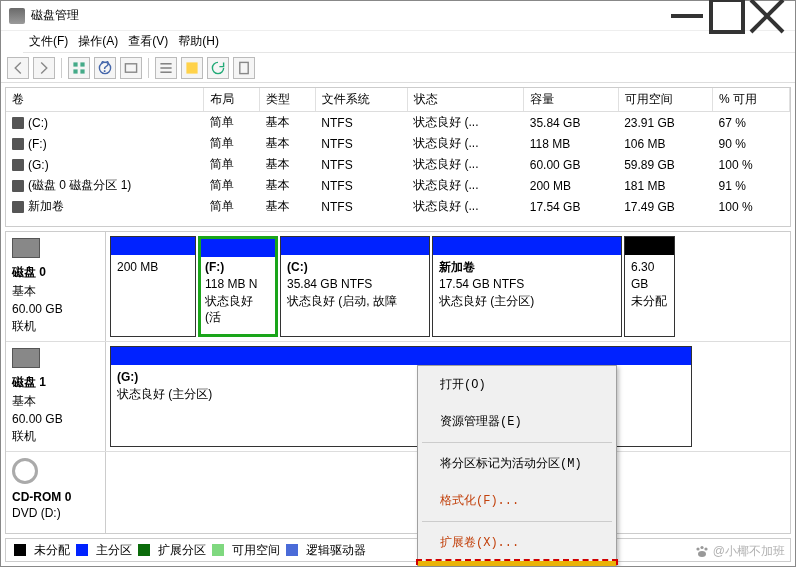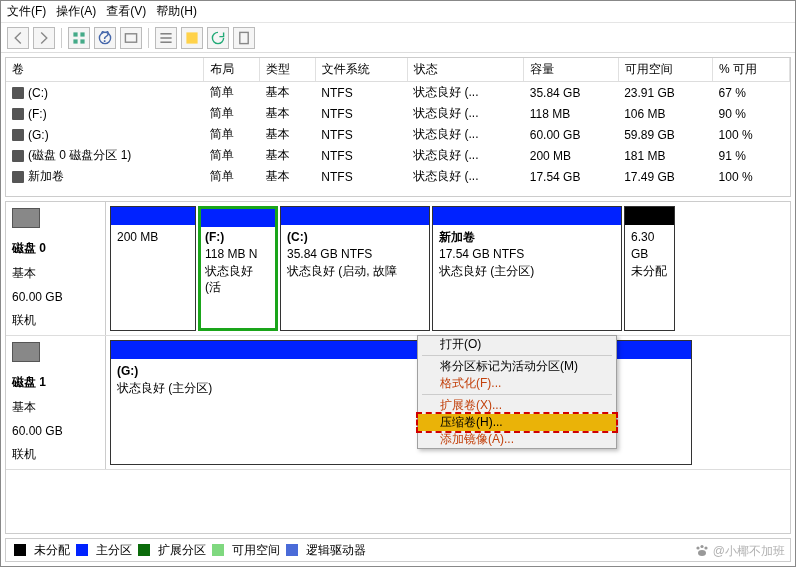--- a/index.html
+++ b/index.html
@@ -2,58 +2,78 @@
 <html><head>
 <meta charset="utf-8">
 <style>
   * { box-sizing: border-box; margin: 0; padding: 0; font-family: "Microsoft YaHei", "Segoe UI", sans-serif; font-size: 12px; }
   body { background: #fff; }
   .window { width: 796px; height: 567px; border: 1px solid #888; display: flex; flex-direction: column; background: #fff; }
   .titlebar { height: 30px; display: flex; align-items: center; padding: 0 8px; border-bottom: 1px solid #eee; }
   .titlebar .icon { width: 16px; height: 16px; margin-right: 6px; background: linear-gradient(#6a6a6a,#9a9a9a); border-radius: 2px; }
   .titlebar .title { flex: 1; }
   .winbtn { width: 40px; height: 28px; display:flex; align-items:center; justify-content:center; color:#333; }
-  .menubar { height: 22px; display:flex; align-items:center; padding: 0 6px; gap: 10px; border-bottom:1px solid #e5e5e5; }
+  .menubar { height: 22px; display:flex; align-items:center; padding: 0 6px; gap: 10px; border-bottom:1px solid #e5e5e5;margin-left:22px; }
   .menubar span { cursor: default; }
   .toolbar { height: 30px; display:flex; align-items:center; padding: 2px 6px; gap:4px; border-bottom:1px solid #ddd; }
   .tbtn { width:22px; height:22px; border:1px solid #bbb; display:flex; align-items:center; justify-content:center; background:#f5f5f5; }
   .tbtn svg { width:14px; height:14px; }
   .divider { width:1px; height:20px; background:#ccc; margin:0 2px; }
   .content { flex:1; display:flex; flex-direction:column; overflow:hidden; position:relative; }
   .listpane { border:1px solid #ccc; margin:4px; height:140px; overflow:auto; }
   table.volumes { width:100%; border-collapse:collapse; }
   table.volumes th { text-align:left; background:#fff; border-right:1px solid #e0e0e0; border-bottom:1px solid #ddd; padding:3px 6px; font-weight:normal; position:sticky; top:0; }
   table.volumes td { padding:2px 6px; white-space:nowrap; }
   .volicon { display:inline-block; width:12px; height:12px; background:#555; border-radius:1px; margin-right:4px; vertical-align:middle; }
   .graphical { flex:1; border:1px solid #ccc; margin:0 4px 4px 4px; overflow:auto; position:relative; }
   .diskrow { display:flex; border-bottom:1px solid #ddd; min-height:100px; }
-  .diskheader { width:100px; border-right:1px solid #ccc; padding:6px; display:flex; flex-direction:column; gap:8px; }
+  .diskheader { width:100px; border-right:1px solid #ccc; padding:6px; display:flex; flex-direction:column; gap:2px; }
   .diskheader .dicon { width:28px; height:20px; background:#888; border:1px solid #555; margin-bottom:4px; }
   .cdicon { width:26px; height:26px; border:3px solid #aaa; border-radius:50%; margin-bottom:4px; }
   .parts { flex:1; display:flex; padding:4px; gap:0; }
   .part { border:1px solid #333; display:flex; flex-direction:column; margin-right:2px; }
   .part .bar { height:18px; background:#0022ff; }
   .part.black .bar { background:#000; }
   .part .body { padding:4px 6px; flex:1; line-height:1.4; }
   .part.selected { border:3px solid #1aa51a; }
   .part.selected .body { padding:2px 4px; }
   .legend { height:24px; border:1px solid #ccc; margin:0 4px 4px 4px; display:flex; align-items:center; padding:0 8px; gap:6px; }
   .lsw { width:12px; height:12px; display:inline-block; margin-right:2px; }
   .ctxmenu { position:absolute; background:#f0f0f0; border:1px solid #a0a0a0; box-shadow:2px 2px 4px rgba(0,0,0,0.25); width:200px; top:282px; left:416px; z-index:10; }
-  .ctxitem { padding:0 22px; cursor:default; }
+  .ctxitem { padding:10px 22px; cursor:default;font-family:Liberation Mono, monospace; }
   .ctxitem.disabled { color:#c2410c; }
   .ctxsep { height:1px; background:#ccc; margin:2px 4px; }
   .ctxitem.hl { background:#eab308; outline:2px dashed #d10000; outline-offset:0; }
-  .watermark { position:absolute; right:10px; bottom:6px; color:rgba(100,100,100,0.5); font-size:13px; display:flex; align-items:flex-start; gap:3px; }
+  .watermark { position:absolute; right:10px; bottom:6px; color:rgba(100,100,100,0.5); font-size:13px; display:flex; align-items:flex-end; gap:3px; }
   .watermark .paw { width:16px; height:16px; display:inline-block; }
 </style>
 </head>
 <body>
 
 <div class="window">
+  <div class="titlebar">
+    <span class="icon"></span>
+    <span class="title">磁盘管理</span>
+    <div class="winbtn">
+      <svg viewBox="0 0 10 10">
+          <line x1="1" y1="5" x2="9" y2="5" stroke="#333" stroke-width="1"></line>
+        </svg>
+    </div>
+    <div class="winbtn">
+      <svg viewBox="0 0 10 10">
+          <rect x="1" y="1" width="8" height="8" fill="none" stroke="#333" stroke-width="1"></rect>
+        </svg>
+    </div>
+    <div class="winbtn">
+      <svg viewBox="0 0 10 10">
+          <line x1="1" y1="1" x2="9" y2="9" stroke="#333"></line>
+          <line x1="9" y1="1" x2="1" y2="9" stroke="#333"></line>
+        </svg>
+    </div>
+  </div>
 
   <div class="menubar">
     <span>文件(F)</span>
     <span>操作(A)</span>
     <span>查看(V)</span>
     <span>帮助(H)</span>
   </div>
 
   <div class="toolbar">
     <div class="tbtn">
@@ -247,37 +267,48 @@
           <div class="part" style="width:582px">
             <div class="bar"></div>
             <div class="body">
               <b>(G:)</b>
               <div>状态良好 (主分区)</div>
             </div>
           </div>
         </div>
       </div>
 
+      <div class="diskrow" style="min-height:80px">
+        <div class="diskheader">
+          <div class="cdicon"></div>
+          <b>CD-ROM 0</b>
+          <span>DVD (D:)</span>
+          <br>
+
+        </div>
+        <div class="parts"></div>
+      </div>
     </div>
 
     <div class="legend">
       <span class="lsw" style="background:#000"></span>
         <span>未分配</span>
       <span class="lsw" style="background:#0022ff"></span>
         <span>主分区</span>
       <span class="lsw" style="background:#0b6b0b"></span>
         <span>扩展分区</span>
       <span class="lsw" style="background:#7fd87f"></span>
         <span>可用空间</span>
       <span class="lsw" style="background:#4a6bd8"></span>
         <span>逻辑驱动器</span>
     </div>
 
     <div class="ctxmenu">
       <div class="ctxitem">打开(O)</div>
+      <div class="ctxitem">资源管理器(E)</div>
       <div class="ctxsep"></div>
       <div class="ctxitem">将分区标记为活动分区(M)</div>
       <div class="ctxitem disabled">格式化(F)...</div>
       <div class="ctxsep"></div>
       <div class="ctxitem disabled">扩展卷(X)...</div>
       <div class="ctxitem hl">压缩卷(H)...</div>
       <div class="ctxitem disabled">添加镜像(A)...</div>
 
     </div>
 

